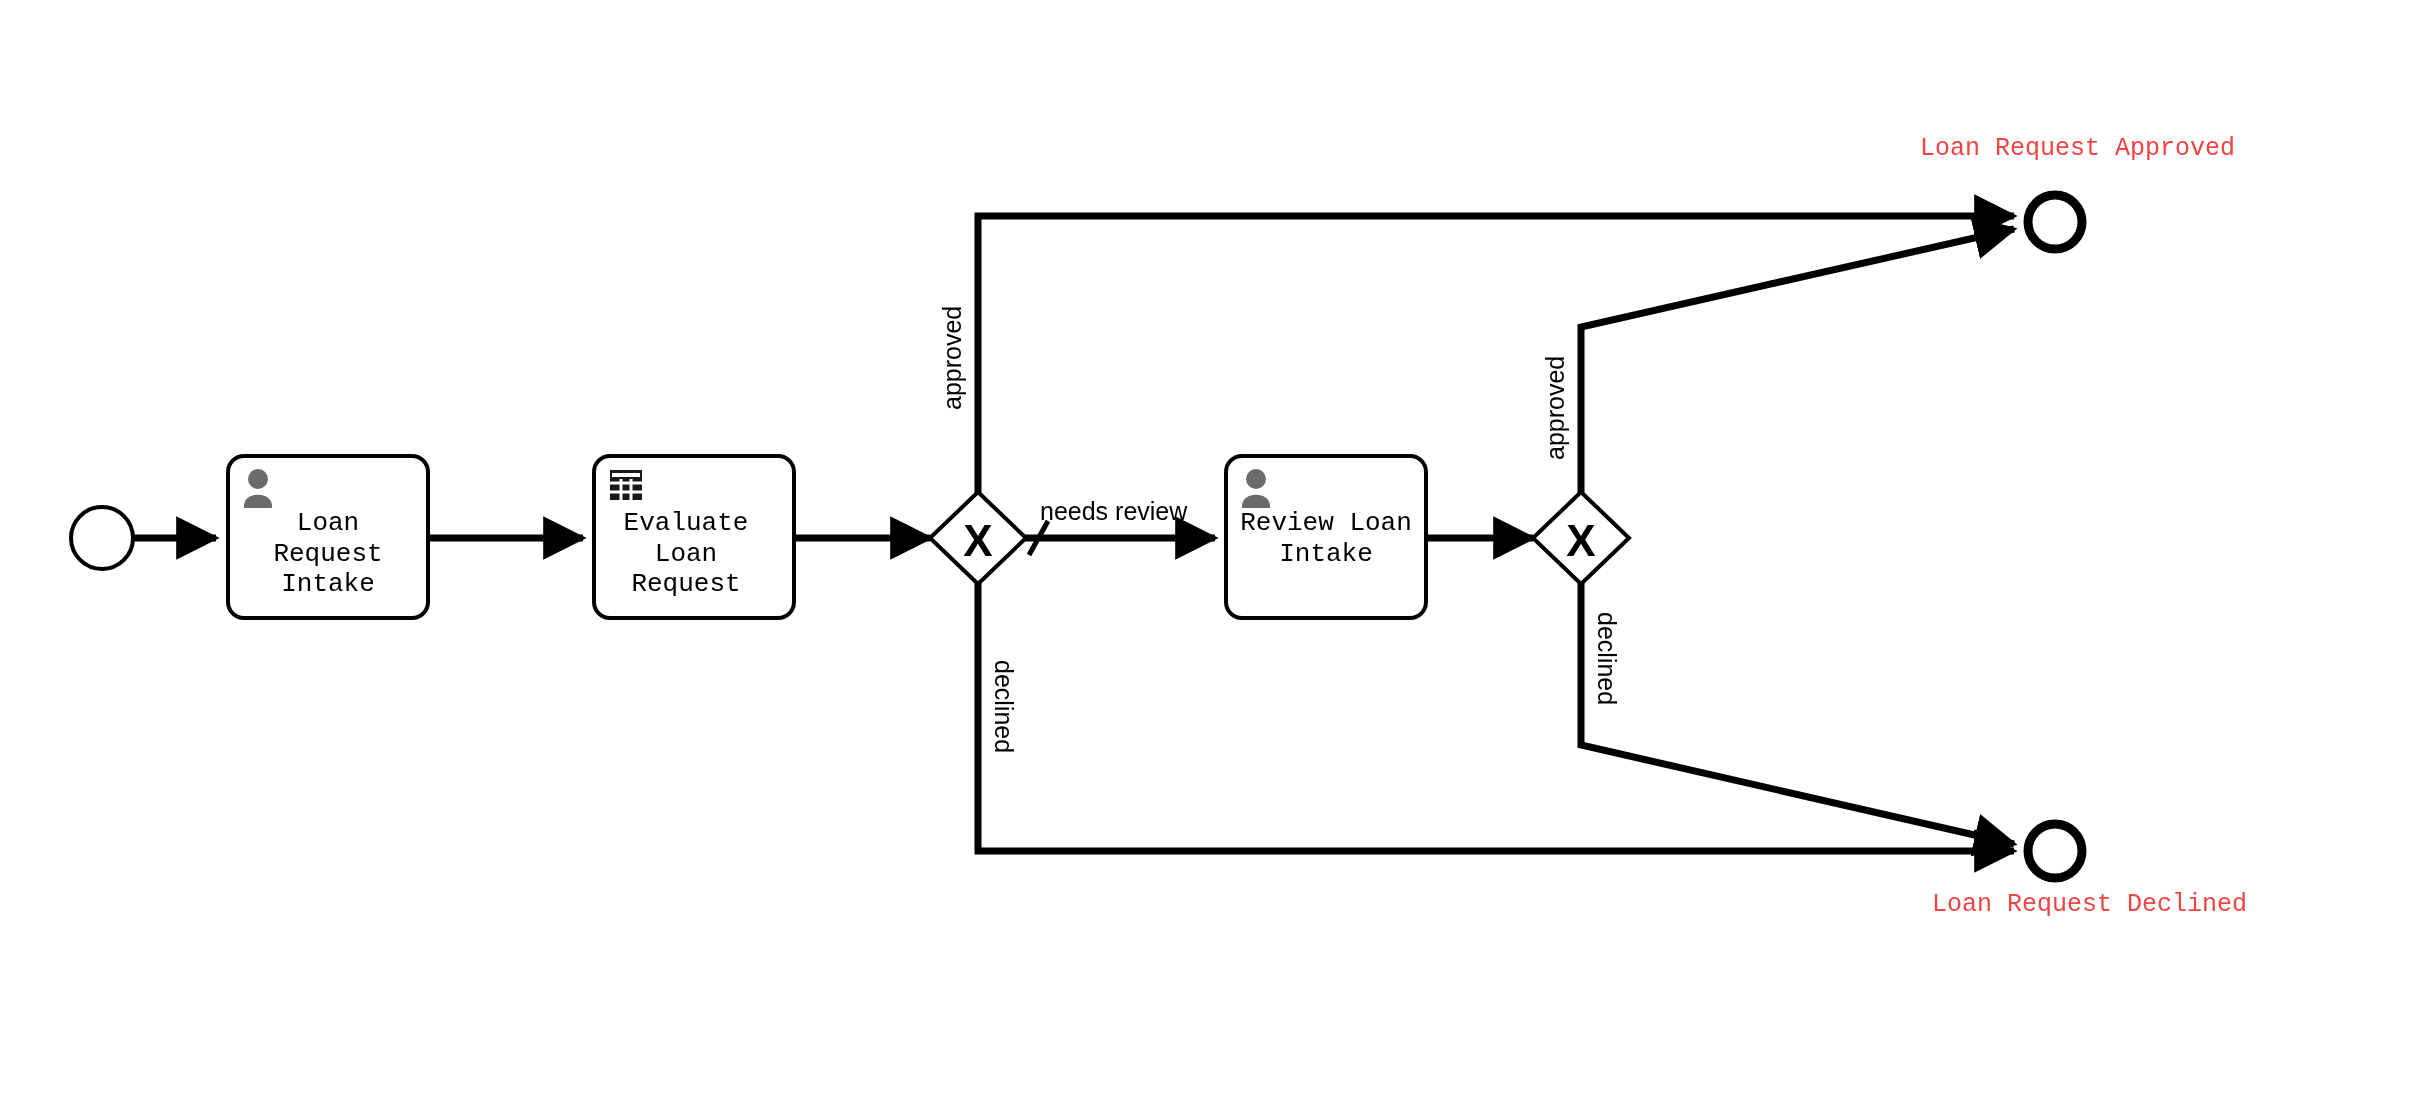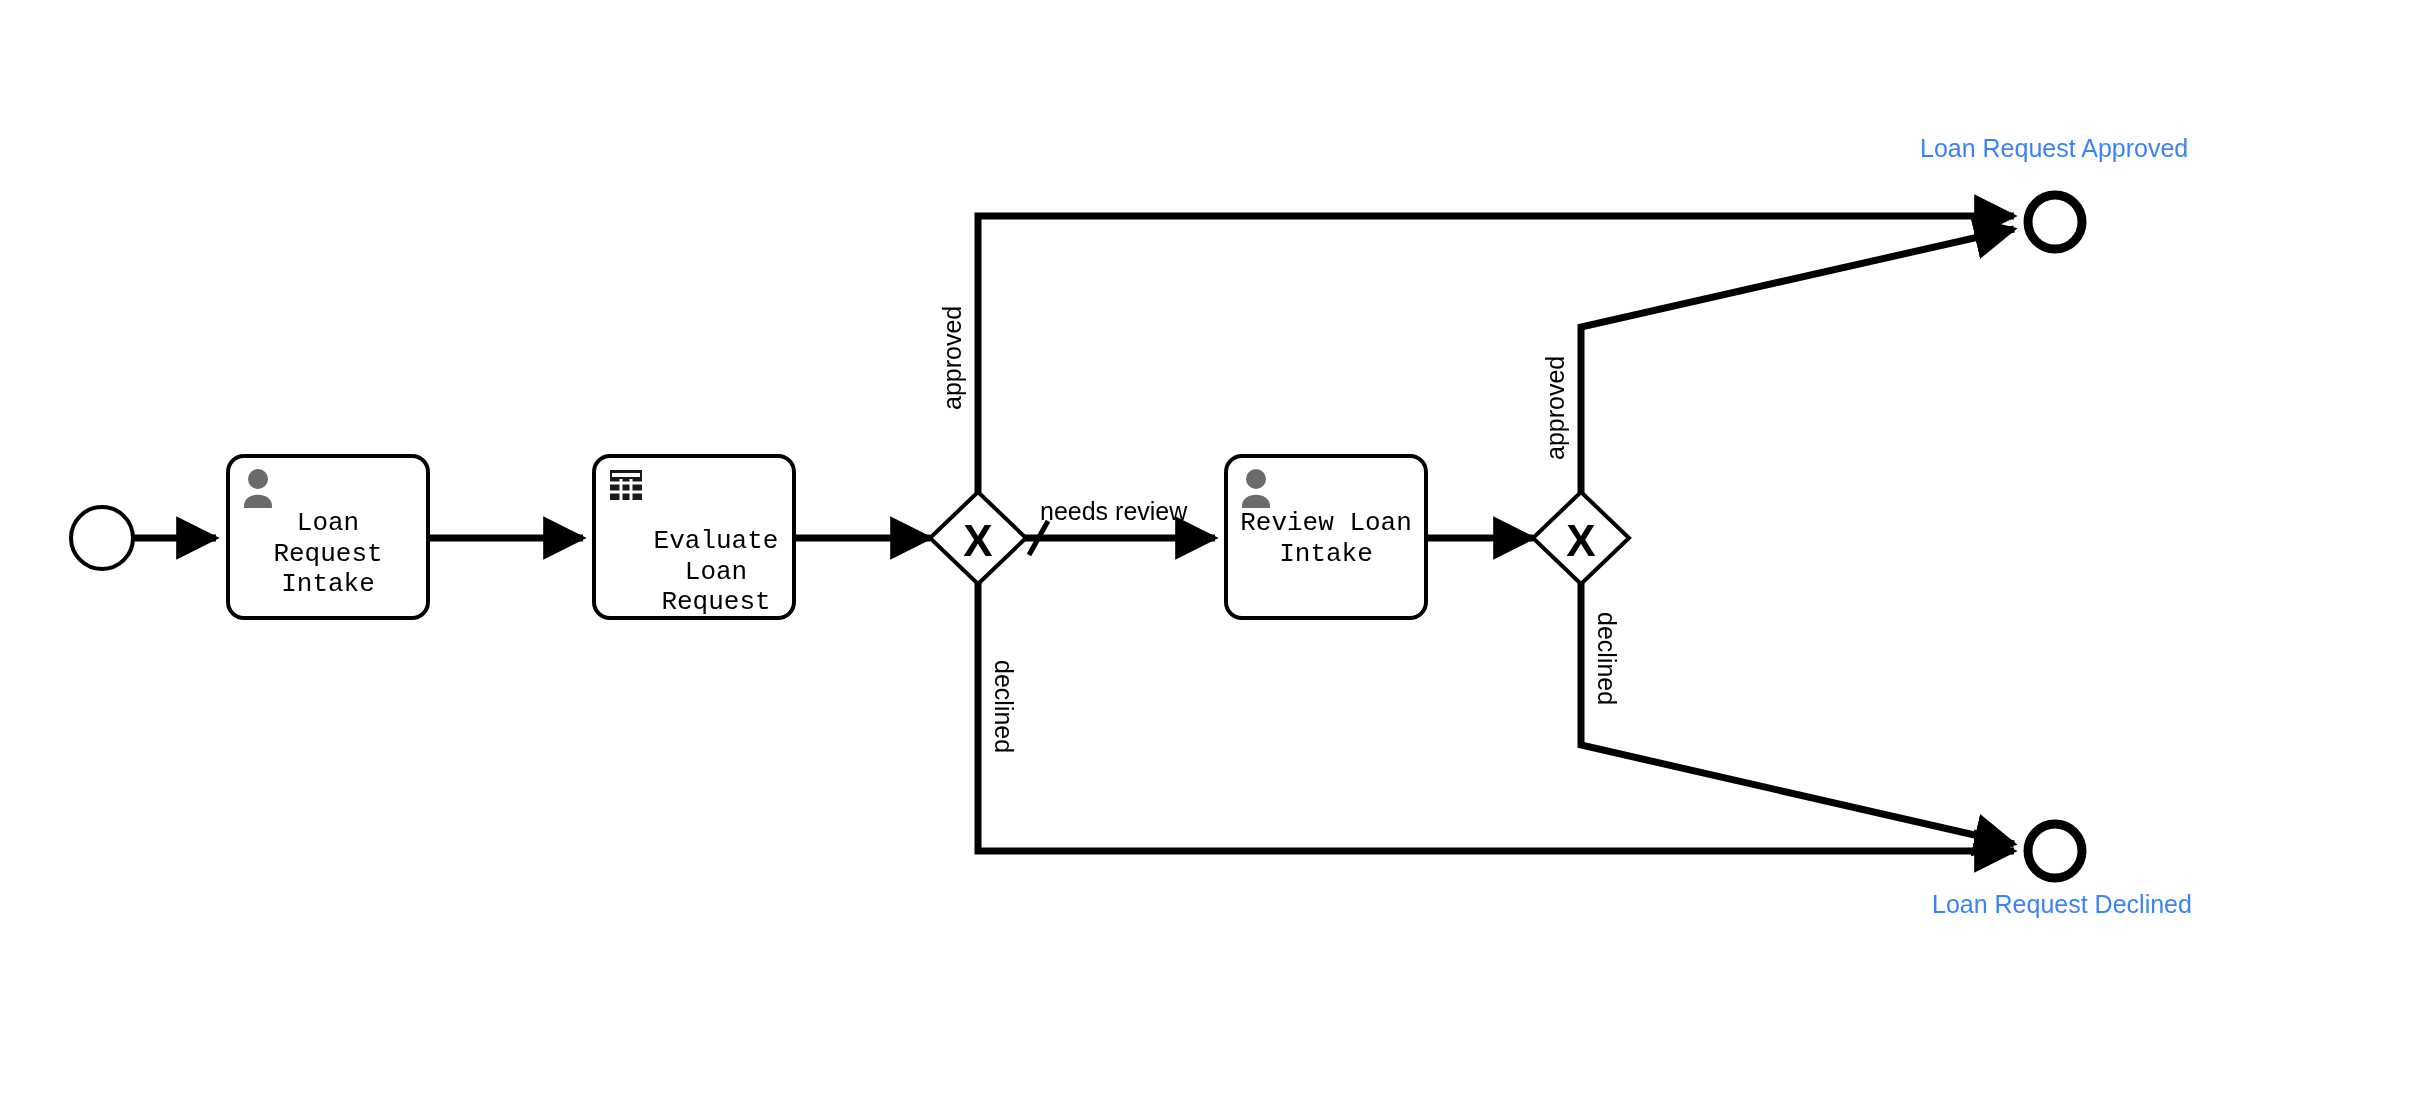--- a/index.html
+++ b/index.html
@@ -72,23 +72,23 @@
     text-align: center;
     font-family: Liberation Mono, monospace;
     font-size: 26px;
     color: #000000;
     line-height: 1.18;
     white-space: pre-line;
     pointer-events: none;
   }
   .event-label {
     position: absolute;
-    font-family: Liberation Sans, sans-serif;
+    font-family: Liberation Mono, monospace;
     font-size: 25px;
-    color: #3b82f6;
+    color: #ef4444;
     white-space: nowrap;
   }
   .flow-label {
     position: absolute;
     font-family: "Liberation Sans", sans-serif;
     font-size: 25px;
     color: #000000;
     white-space: nowrap;
   }
   .rot-up {
@@ -166,21 +166,21 @@
 
     <g transform="translate(1242,468)">
       <circle cx="14" cy="11" r="10" fill="#6b6b6b"></circle>
       <path d="M 0 38 C 0 23 28 23 28 38 L 28 40 L 0 40 Z" fill="#6b6b6b"></path>
     </g>
   </svg>
 
   <div class="task-label" style="left:238px; top:508px; width:180px;">Loan Request
 Intake</div>
 
-  <div class="task-label" style="left:626px; top:508px; width:180px;margin-top:18px;">Evaluate Loan
+  <div class="task-label" style="left:596px; top:508px; width:180px;">Evaluate Loan
 Request</div>
 
   <div class="task-label" style="left:1236px; top:508px; width:180px;">Review Loan
 Intake</div>
 
   <div class="event-label" style="left:1920px; top:134px;">Loan Request Approved</div>
 
   <div class="event-label" style="left:1932px; top:890px;">Loan Request Declined</div>
 
   <div class="flow-label" style="left:1040px; top:497px;">needs review</div>

